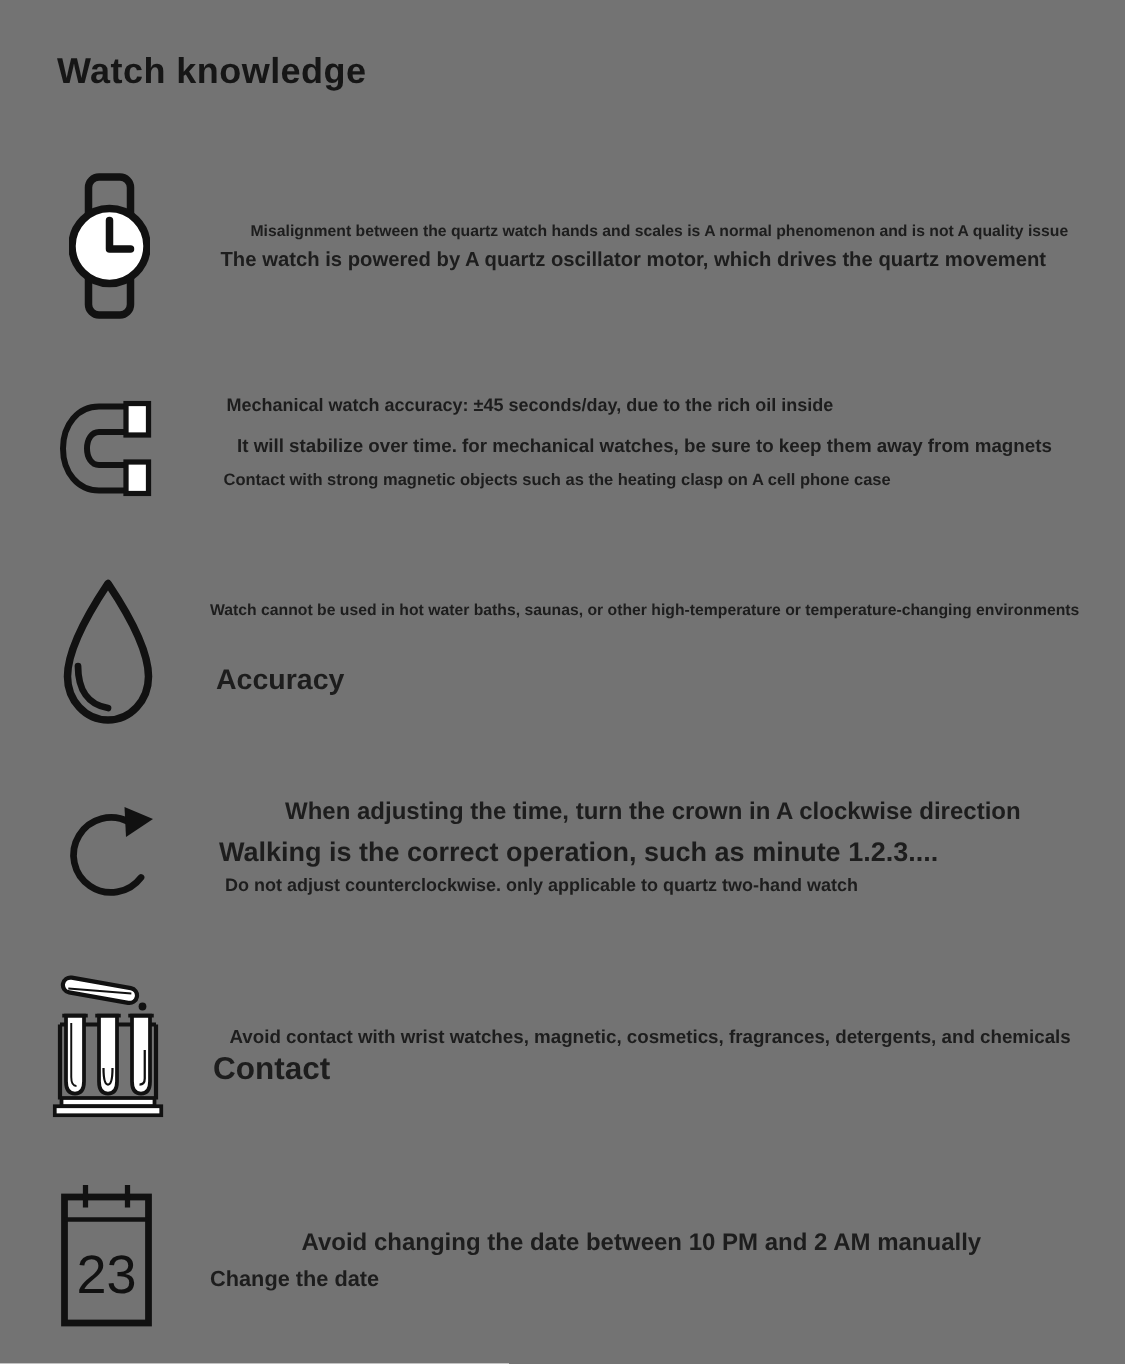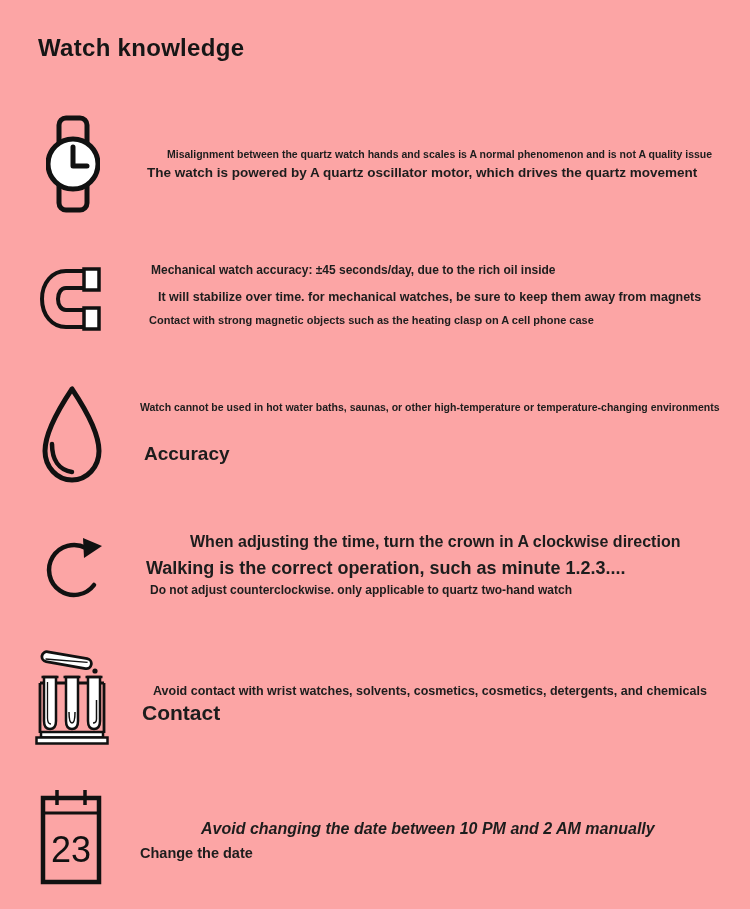--- a/index.html
+++ b/index.html
@@ -1,17 +1,17 @@
 <!DOCTYPE html>
 <html><head>
 <meta charset="utf-8">
 <style>
   html,body{margin:0;padding:0;background:#fff;}
   .page{
-    position:relative;width:750px;height:909px;background:#fca5a5;
+    position:relative;width:750px;height:909px;background:#737373;
     font-family:"Liberation Sans",sans-serif;color:#1a1a1a;overflow:hidden;
   }
   .title{
     position:absolute;left:38px;top:34px;margin:0;
     font-size:24px;font-weight:bold;letter-spacing:.3px;color:#161616;
   }
   .icon{position:absolute;}
   .icon svg{display:block;}
   .ln{position:absolute;margin:0;font-weight:bold;white-space:nowrap;color:#1d1d1d;}
   
@@ -32,21 +32,21 @@
   .ic-rotate{left:43px;top:528px;}
   .s4l1{left:190px;top:533px;font-size:16px;}
   .s4l2{left:146px;top:558px;font-size:18px;}
   .s4l3{left:150px;top:583px;font-size:12px;}
   
   .ic-tubes{left:35px;top:650px;}
   .s5l1{left:153px;top:684px;font-size:12.5px;}
   .s5l2{left:142px;top:701px;font-size:21px;}
   
   .ic-calendar{left:40px;top:788px;}
-  .s6l1{left:201px;top:820px;font-size:16px;font-style:italic;}
+  .s6l1{left:201px;top:820px;font-size:16px;}
   .s6l2{left:140px;top:845px;font-size:14.5px;}
 </style>
 </head>
 <body>
 
 <div class="page">
 
   <h1 class="title">Watch knowledge</h1>
 
   <div class="icon ic-watch">
@@ -112,21 +112,21 @@
       <path d="M34 62 Q34 73 37 73 Q40 73 40 62" fill="none" stroke="#111" stroke-width="1.5"></path>
 
       <path d="M53 27 L53 71 Q53 79 59 79 Q65 79 65 71 L65 27 Z" fill="#fff" stroke="#111" stroke-width="2.5"></path>
       <line x1="50.5" y1="27" x2="67.5" y2="27" stroke="#111" stroke-width="2.5"></line>
       <path d="M61.5 50 L61.5 69 Q61.5 73 58 73" fill="none" stroke="#111" stroke-width="1.5"></path>
 
       <rect x="6" y="82" width="62" height="5.5" fill="#fff" stroke="#111" stroke-width="2.5"></rect>
       <rect x="1.5" y="87.5" width="71" height="6" fill="#fff" stroke="#111" stroke-width="2.5"></rect>
     </svg>
   </div>
-  <p class="ln s5l1">Avoid contact with wrist watches, solvents, cosmetics, cosmetics, detergents, and chemicals</p>
+  <p class="ln s5l1">Avoid contact with wrist watches, magnetic, cosmetics, fragrances, detergents, and chemicals</p>
   <p class="ln s5l2">Contact</p>
 
   <div class="icon ic-calendar">
     <svg width="62" height="97" viewBox="0 0 62 97">
       <rect x="3" y="10" width="56" height="84" fill="none" stroke="#111" stroke-width="4.5"></rect>
       <line x1="3" y1="25" x2="59" y2="25" stroke="#111" stroke-width="3"></line>
       <line x1="17" y1="2" x2="17" y2="17" stroke="#111" stroke-width="3.5"></line>
       <line x1="45" y1="2" x2="45" y2="17" stroke="#111" stroke-width="3.5"></line>
       <text x="31" y="74" text-anchor="middle" font-size="36" fill="#111" font-family="Liberation Sans, sans-serif">23</text>
     </svg>

